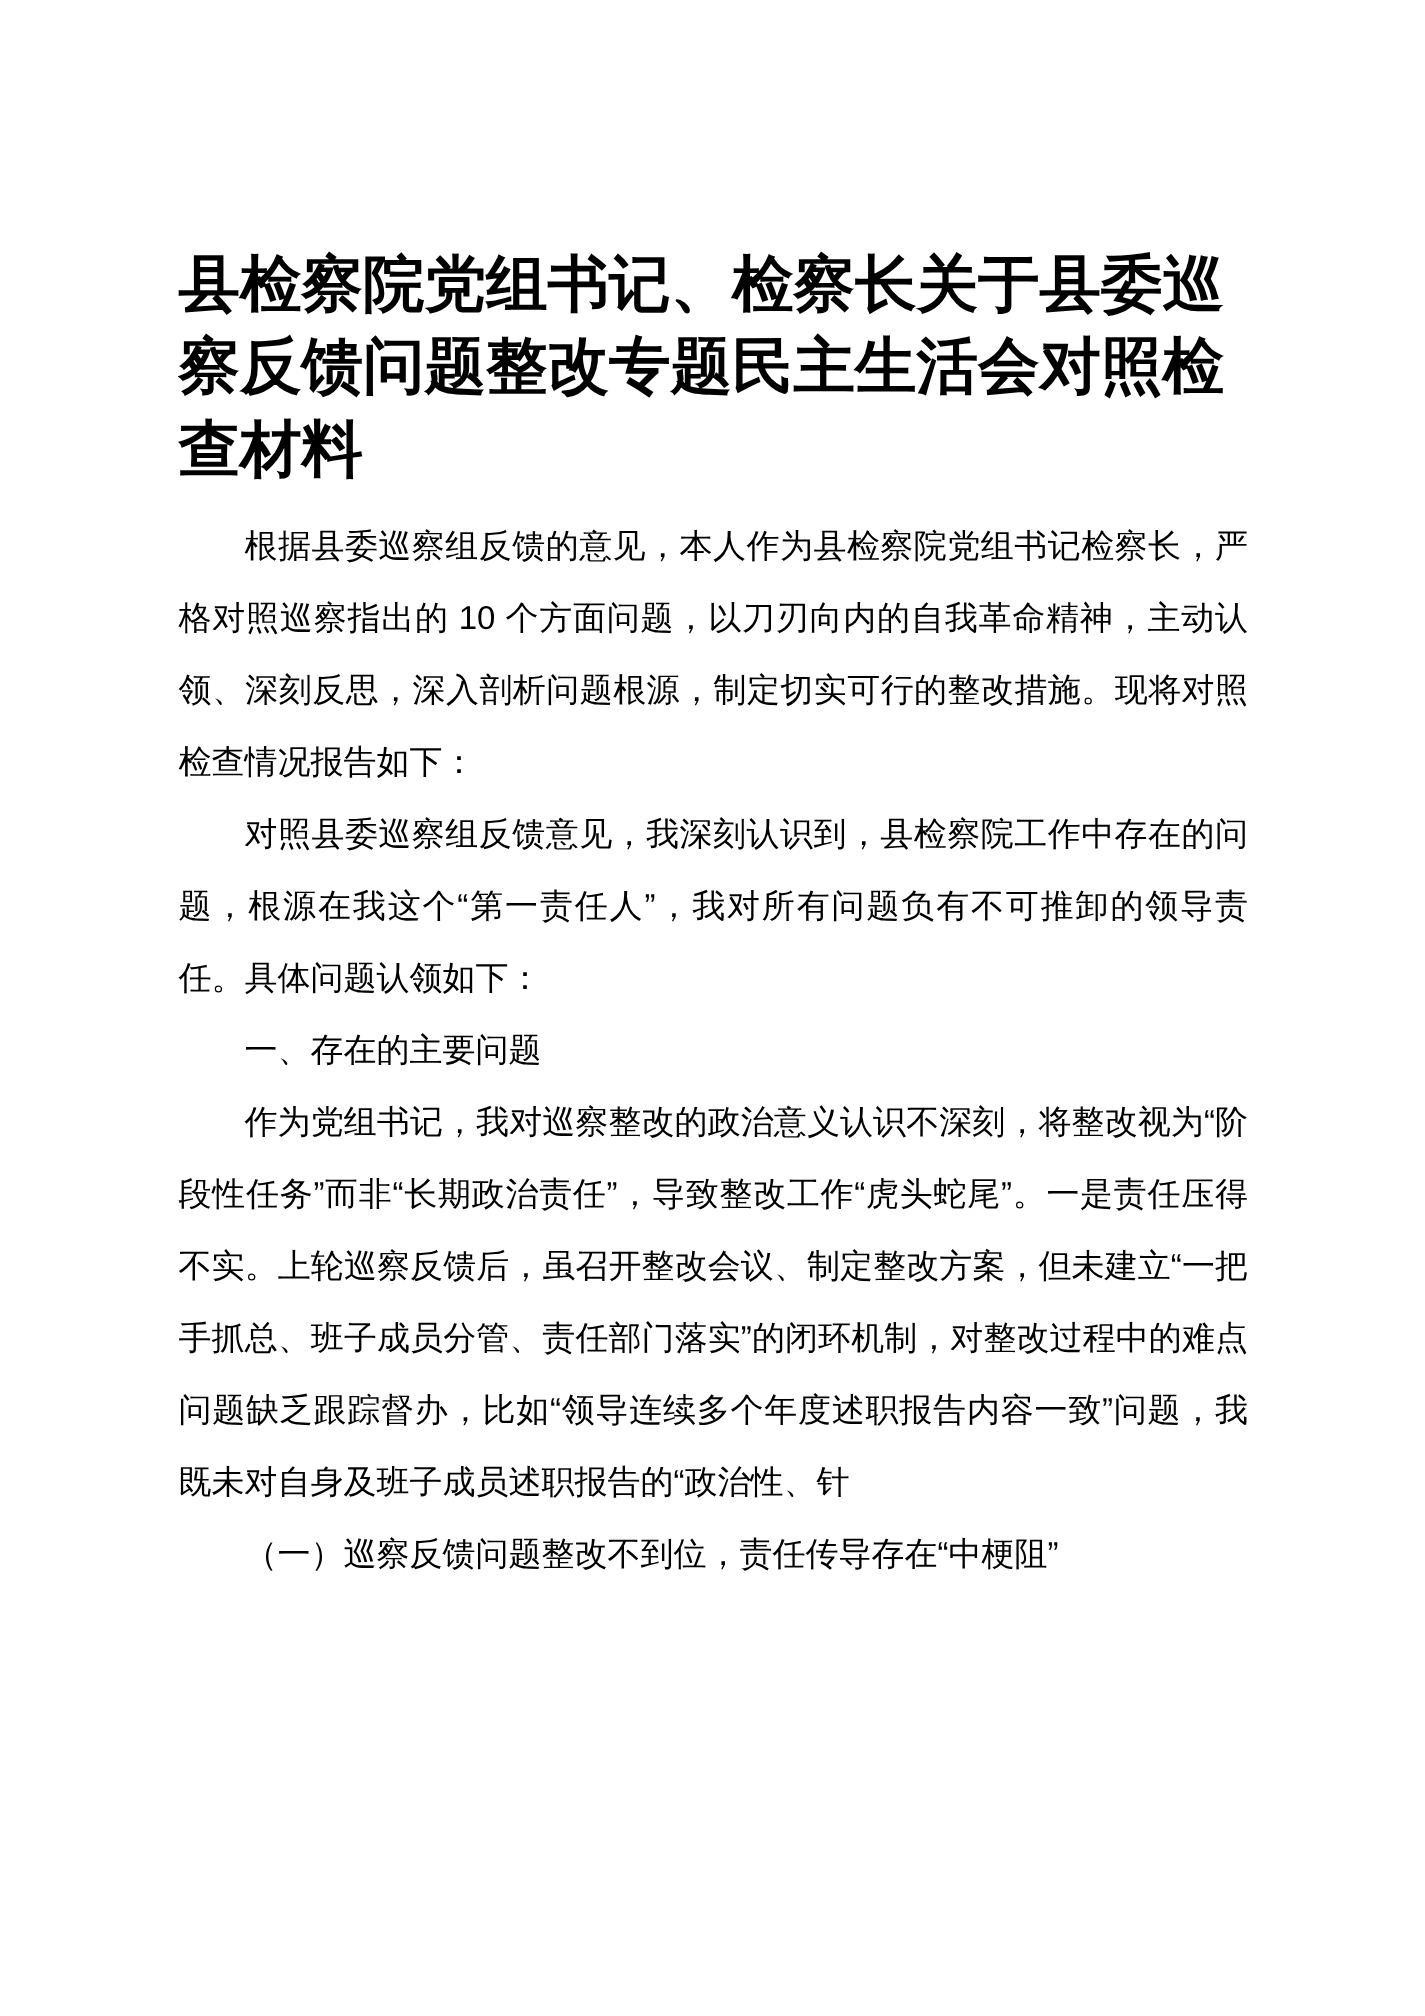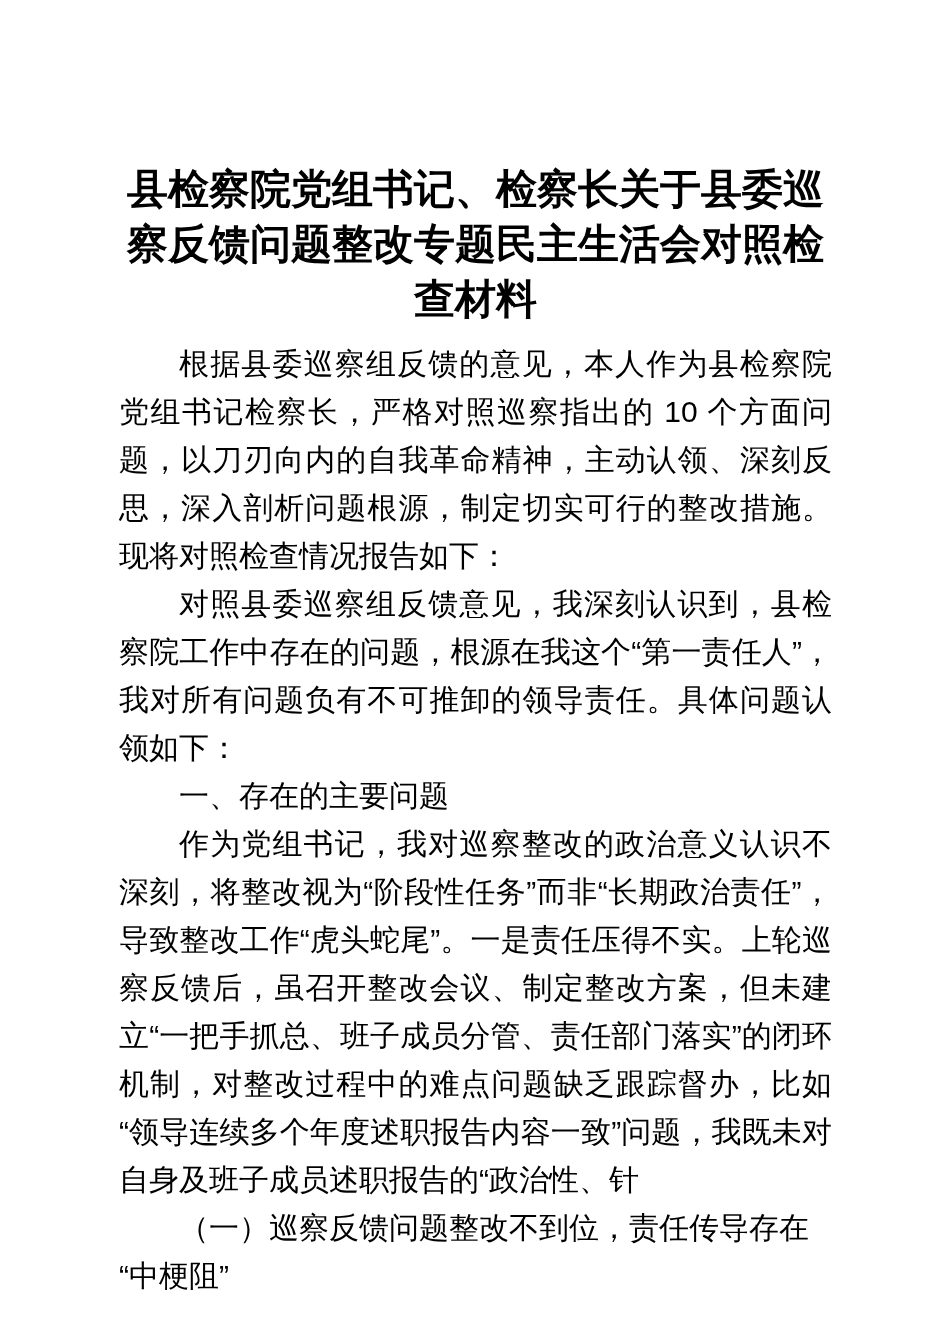--- a/index.html
+++ b/index.html
@@ -19,25 +19,25 @@
     height: 1344px;
     background: #ffffff;
     color: #000000;
     padding: 162px 118px 0 119px;
   }
   .doc-title {
     margin: 0 0 13px 0;
     font-size: 41px;
     line-height: 55px;
     font-weight: bold;
-    text-align: center;
+    text-align: left;
     color: #000000;
   }
   .doc-body {
-    font-size: 30px;
+    font-size: 22px;
     line-height: 48px;
     color: #000000;
   }
   .para {
     margin: 0;
     text-indent: 2em;
     text-align: justify;
   }
   .para.heading {
     text-align: left;

